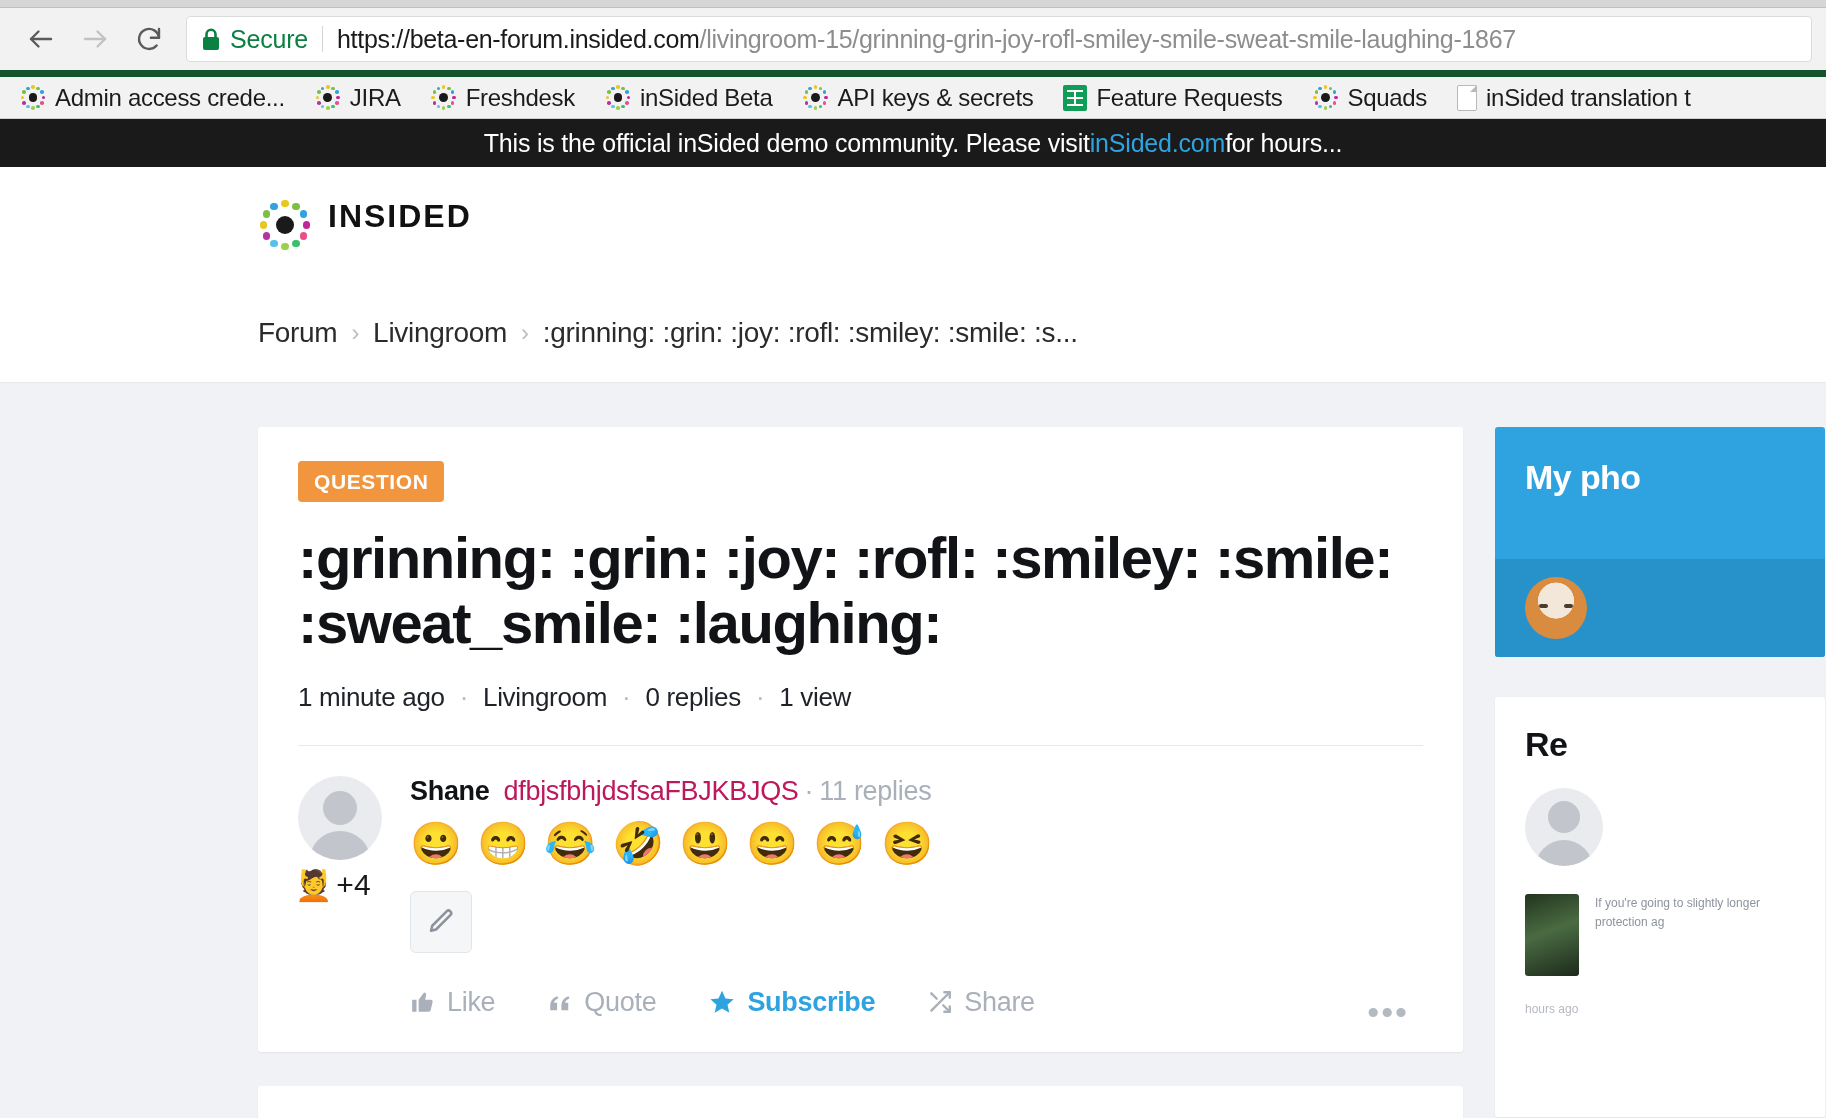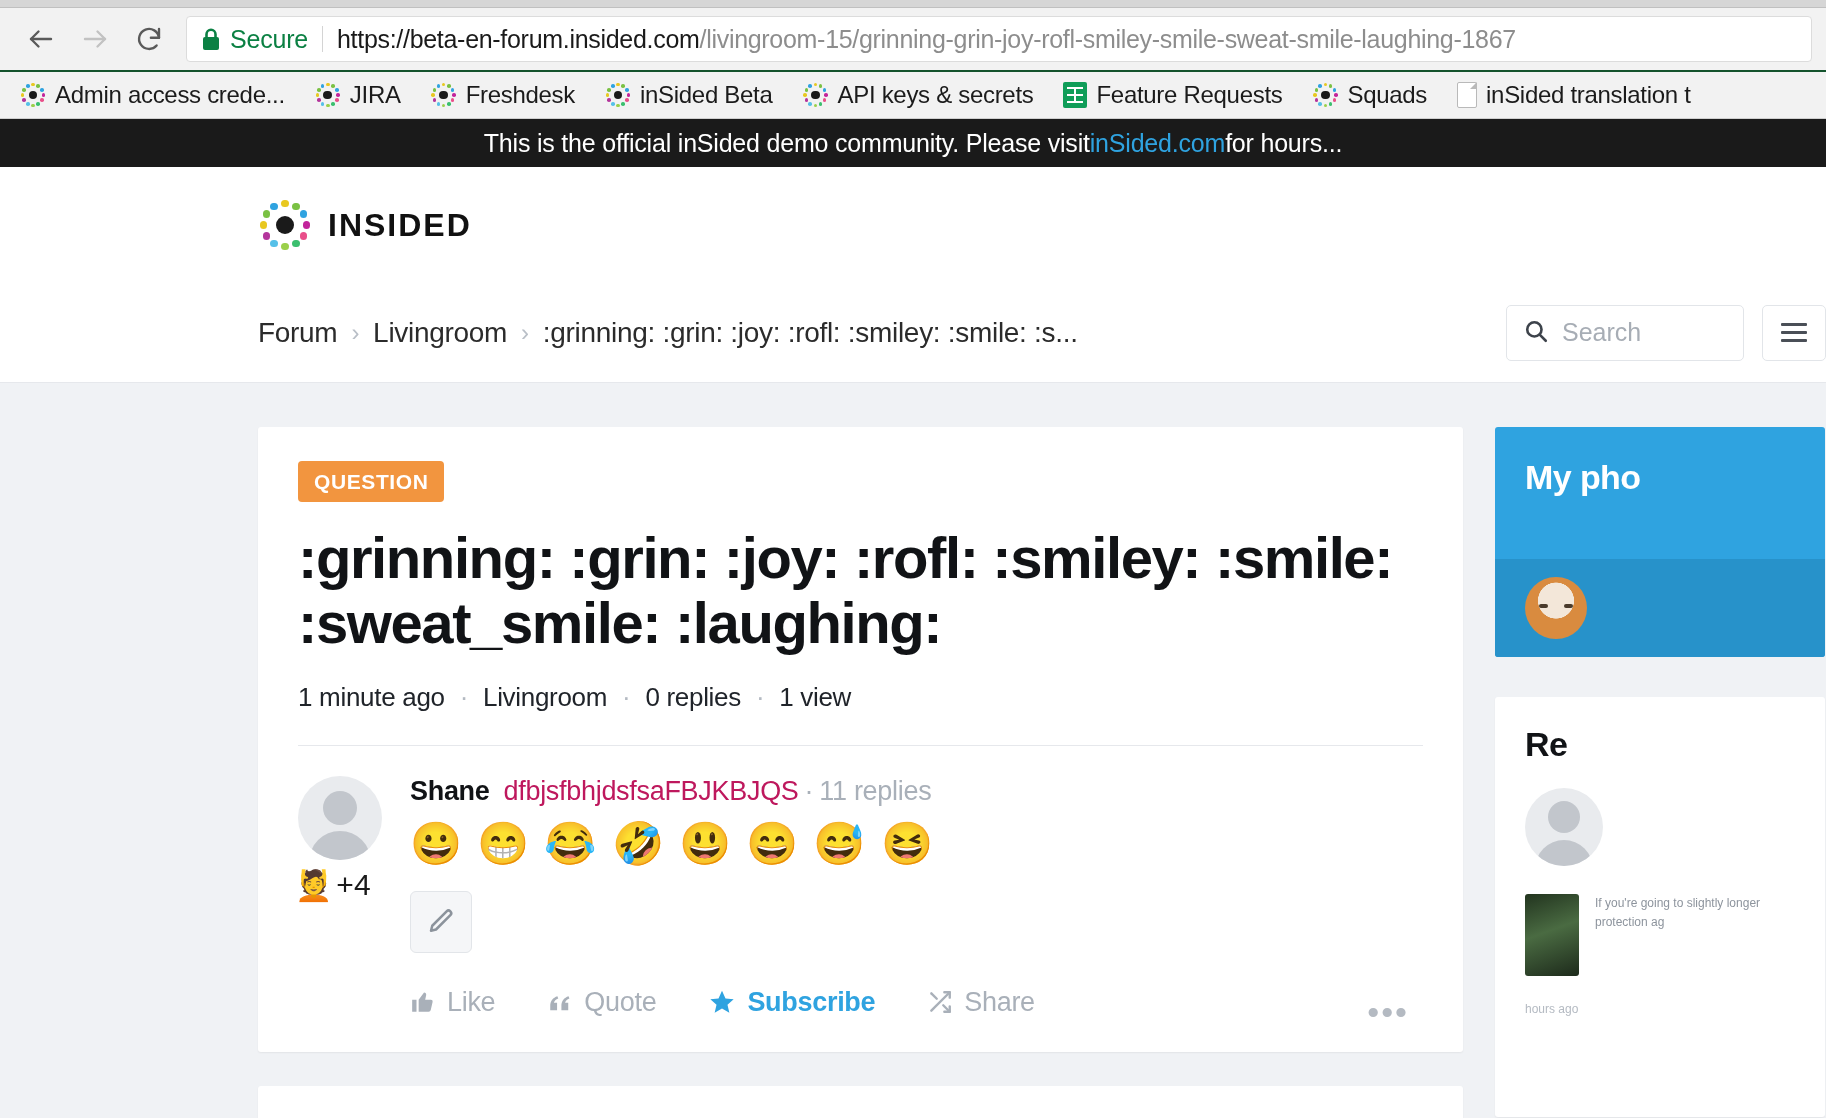--- a/index.html
+++ b/index.html
@@ -76,21 +76,21 @@
   }
   #url .host { color: #1a1a1a; }
 
   #bookmarks {
     height: 48px;
     display: flex;
     align-items: center;
     padding: 0 20px;
     gap: 0;
     background: #f2f2f2;
-    border-top: 2px solid #14532d;
+    border-top: 7px solid #14532d;
     overflow: hidden;
     white-space: nowrap;
   }
   .bm {
     display: flex; align-items: center;
     gap: 9px;
     margin-right: 30px;
     font-size: 24px;
     color: #1b1b1b;
     letter-spacing: -0.3px;
@@ -149,21 +149,21 @@
   #demo-banner a { color: #2fa3e0; text-decoration: none; }
 
   
   #site-header {
     background: #ffffff;
     height: 116px;
     display: flex;
     align-items: center;
     padding-left: 258px;
   }
-  #logo { display: flex; align-items: center; gap: 16px; }
+  #logo { display: flex; align-items: flex-start; gap: 16px; }
   .dots-logo { position: relative; width: 54px; height: 54px; }
   .dots-logo i { position: absolute; border-radius: 50%; display: block; }
   #logo-word {
     font-size: 32px;
     font-weight: bold;
     letter-spacing: 2px;
     color: #111;
   }
 
   
@@ -603,38 +603,20 @@
 
 <div id="navrow">
   <div id="breadcrumb">
     <span class="crumb">Forum</span>
     <span class="sep">›</span>
     <span class="crumb">Livingroom</span>
     <span class="sep">›</span>
     <span class="crumb">:grinning: :grin: :joy: :rofl: :smiley: :smile: :s...</span>
   </div>
 
-  <div id="nav-right">
-    <div id="search-box">
-      <span>
-        <svg width="26" height="26" viewBox="0 0 24 24" fill="none" stroke="#3d434b" stroke-width="2.4" stroke-linecap="round">
-            <circle cx="10.5" cy="10.5" r="6.6"></circle>
-            <line x1="15.4" y1="15.4" x2="21" y2="21"></line>
-          </svg>
-      </span>
-      <span id="search-placeholder">Search</span>
-    </div>
-    <div id="menu-btn">
-      <span class="hamb">
-          <span></span>
-          <span></span>
-          <span></span>
-        </span>
-    </div>
-  </div>
 </div>
 
 <div id="page">
 
   <div id="main-col">
     <div class="card" id="topic-card">
 
       <span id="question-badge">QUESTION</span>
 
       <h1 id="topic-title">:grinning: :grin: :joy: :rofl: :smiley: :smile: :sweat_smile: :laughing:</h1>

